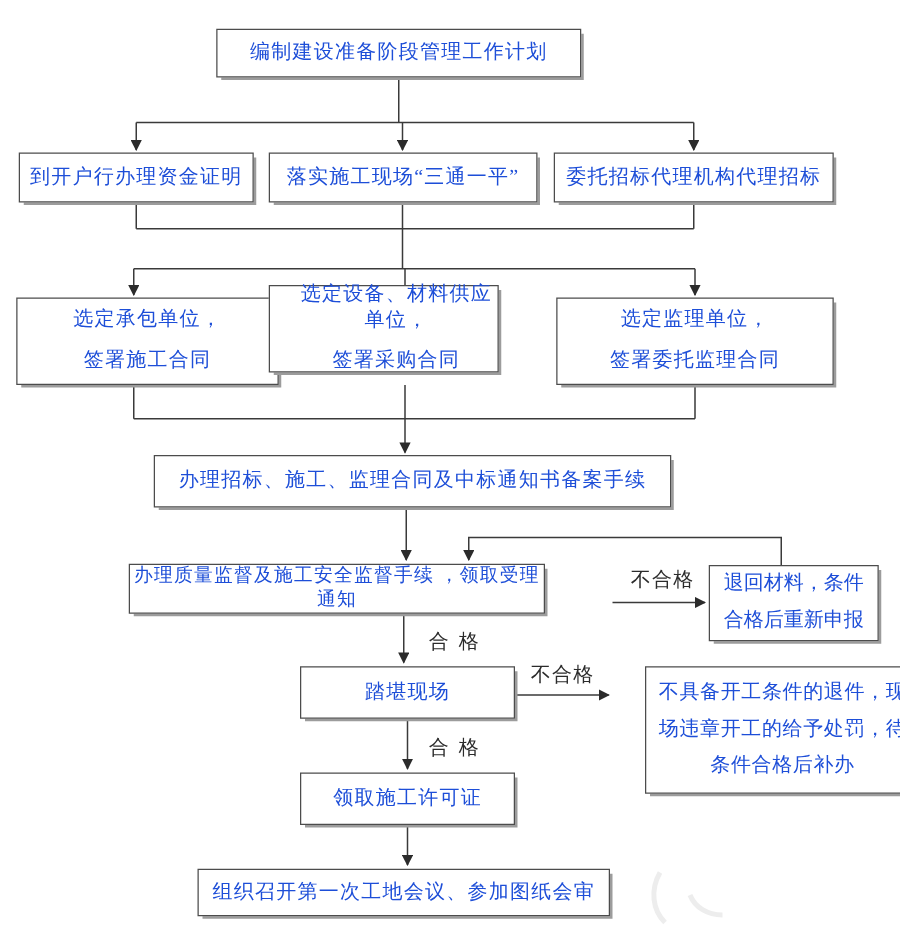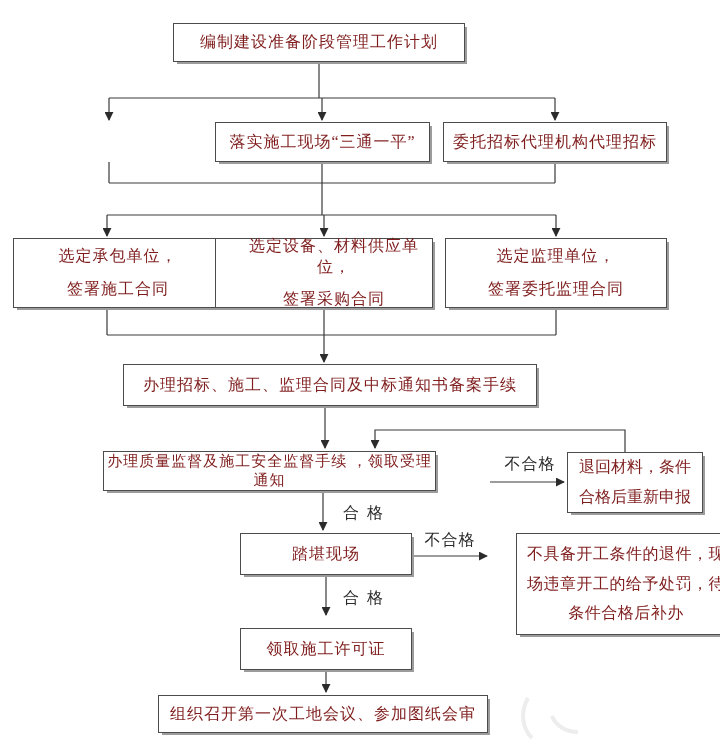--- a/index.html
+++ b/index.html
@@ -5,21 +5,21 @@
   html,body { margin:0; padding:0; background:#ffffff; }
   #canvas {
     position:relative; width:720px; height:756px; background:#ffffff;
     font-family:"Liberation Serif","DejaVu Serif",serif; overflow:hidden;
   }
   #wires { position:absolute; left:0; top:0; width:720px; height:756px; }
   .node {
     position:absolute; box-sizing:border-box; background:#ffffff;
     border:1px solid #4c4c4c; box-shadow:3px 3px 0 -1px #9c9c9c;
     display:flex; flex-direction:column; align-items:center; justify-content:center;
-    text-align:center; font-size:16px; color:#7f1d1d; letter-spacing:1px; line-height:1.3;
+    text-align:center; font-size:16px; color:#1d4ed8; letter-spacing:1px; line-height:1.3;
   }
   .node.gap2 { row-gap:12px; }
   .node.gap3 { row-gap:9px; }
   .edge-label {
     position:absolute; font-size:16px; color:#2b2b2b; letter-spacing:2px;
     text-align:center; white-space:nowrap;
   }
 </style>
 </head>
 <body>
@@ -65,35 +65,38 @@
     <g stroke="#ededed" stroke-width="4" fill="none">
       <path d="M528,698 c-8,14 -6,30 4,40"></path>
       <path d="M552,716 c4,10 14,16 26,16"></path>
     </g>
   </svg>
 
   <div class="node" style="left:173px;top:23px;width:292px;height:39px;">
     <span>编制建设准备阶段管理工作计划</span>
   </div>
 
+  <div class="node" style="left:15px;top:122px;width:188px;height:40px;">
+    <span>到开户行办理资金证明</span>
+  </div>
 
   <div class="node" style="left:215px;top:122px;width:215px;height:40px;">
     <span>落实施工现场“三通一平”</span>
   </div>
 
   <div class="node" style="left:443px;top:122px;width:224px;height:40px;">
     <span>委托招标代理机构代理招标</span>
   </div>
 
   <div class="node gap2" style="left:13px;top:238px;width:210px;height:70px;">
     <div>选定承包单位，</div>
     <div>签署施工合同</div>
   </div>
 
-  <div class="node gap2" style="left:215px;top:238px;width:218px;height:70px;padding-left:20px;">
+  <div class="node gap2" style="left:215px;top:228px;width:184px;height:70px;padding-left:20px;">
     <div>选定设备、材料供应单位，</div>
     <div>签署采购合同</div>
   </div>
 
   <div class="node gap2" style="left:445px;top:238px;width:222px;height:70px;">
     <div>选定监理单位，</div>
     <div>签署委托监理合同</div>
   </div>
 
   <div class="node" style="left:123px;top:364px;width:414px;height:42px;">
@@ -112,21 +115,21 @@
   <div class="node" style="left:240px;top:533px;width:172px;height:42px;">
     <span>踏堪现场</span>
   </div>
 
   <div class="node gap3" style="left:516px;top:533px;width:220px;height:102px;letter-spacing:0.5px;font-family:Liberation Serif, serif;">
     <div>不具备开工条件的退件，现</div>
     <div>场违章开工的给予处罚，待</div>
     <div>条件合格后补办</div>
   </div>
 
-  <div class="node" style="left:240px;top:618px;width:172px;height:42px;margin-top:10px;">
+  <div class="node" style="left:240px;top:618px;width:172px;height:42px;">
     <span>领取施工许可证</span>
   </div>
 
   <div class="node" style="left:158px;top:695px;width:330px;height:38px;">
     <span>组织召开第一次工地会议、参加图纸会审</span>
   </div>
 
   <div class="edge-label" style="left:498px;top:454px;width:64px;letter-spacing:1px;">不合格</div>
   <div class="edge-label" style="left:336px;top:503px;width:56px;">合 格</div>
   <div class="edge-label" style="left:418px;top:530px;width:64px;letter-spacing:1px;">不合格</div>

